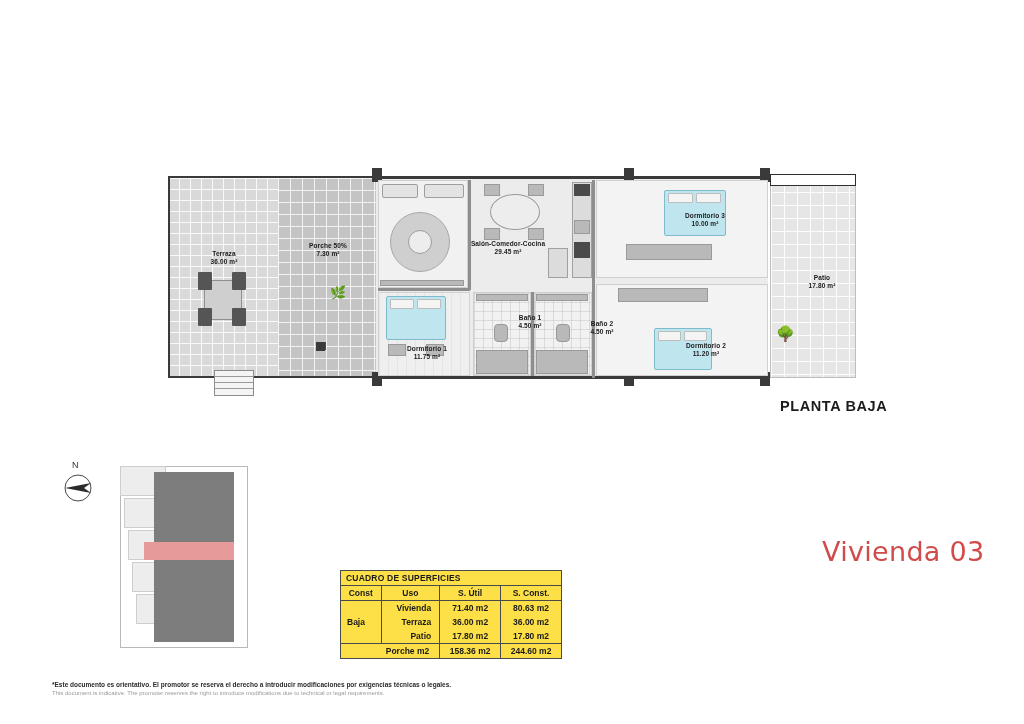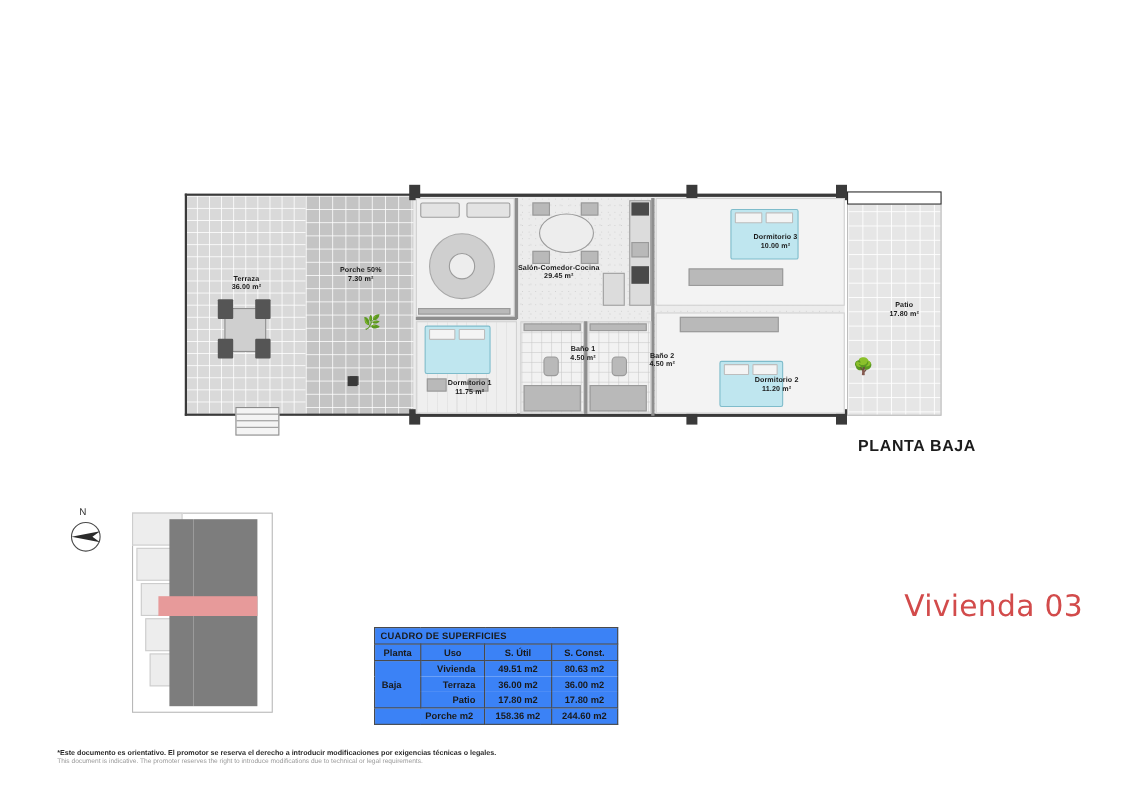--- a/index.html
+++ b/index.html
@@ -165,21 +165,21 @@
     width: 222px;
     border-collapse: collapse;
     font-size: 8.5px;
     color: #1a1a1a;
   }
   #surface-table td, #surface-table th {
     border: 1px solid #4a4a4a;
     padding: 2px 4px;
     font-weight: bold;
     text-align: center;
-    background: #3b82f6;
+    background: #fde047;
   }
   #surface-table .title-cell {
     text-align: left;
     padding-left: 5px;
     letter-spacing: .2px;
   }
   #surface-table .noline { border-top: none; border-bottom: none; margin-left: 29px; }
   #surface-table .lft { text-align: left; padding-left: 6px; }
   #surface-table .rgt { text-align: right; padding-right: 10px; }
   #surface-table .uso { text-align: right; padding-right: 8px; }
@@ -361,29 +361,29 @@
   <div class="kp kp-grey" style="left:66px; top:14px; width:58px; height:170px;"></div>
   <div class="kp kp-red" style="left:34px; top:84px; width:90px; height:18px;"></div>
 </div>
 
 <table id="surface-table">
   <tbody>
       <tr>
     <td class="title-cell" colspan="4">CUADRO DE SUPERFICIES</td>
   </tr>
   <tr>
-    <th>Planta</th>
+    <th>Const</th>
     <th>Uso</th>
     <th>S. Útil</th>
     <th>S. Const.</th>
   </tr>
   <tr>
     <td class="lft" rowspan="3">Baja</td>
     <td class="uso noline">Vivienda</td>
-    <td class="noline">49.51 m2</td>
+    <td class="noline">71.40 m2</td>
     <td class="noline">80.63 m2</td>
   </tr>
   <tr>
     <td class="uso noline">Terraza</td>
     <td class="noline">36.00 m2</td>
     <td class="noline">36.00 m2</td>
   </tr>
   <tr>
     <td class="uso noline">Patio</td>
     <td class="noline">17.80 m2</td>

